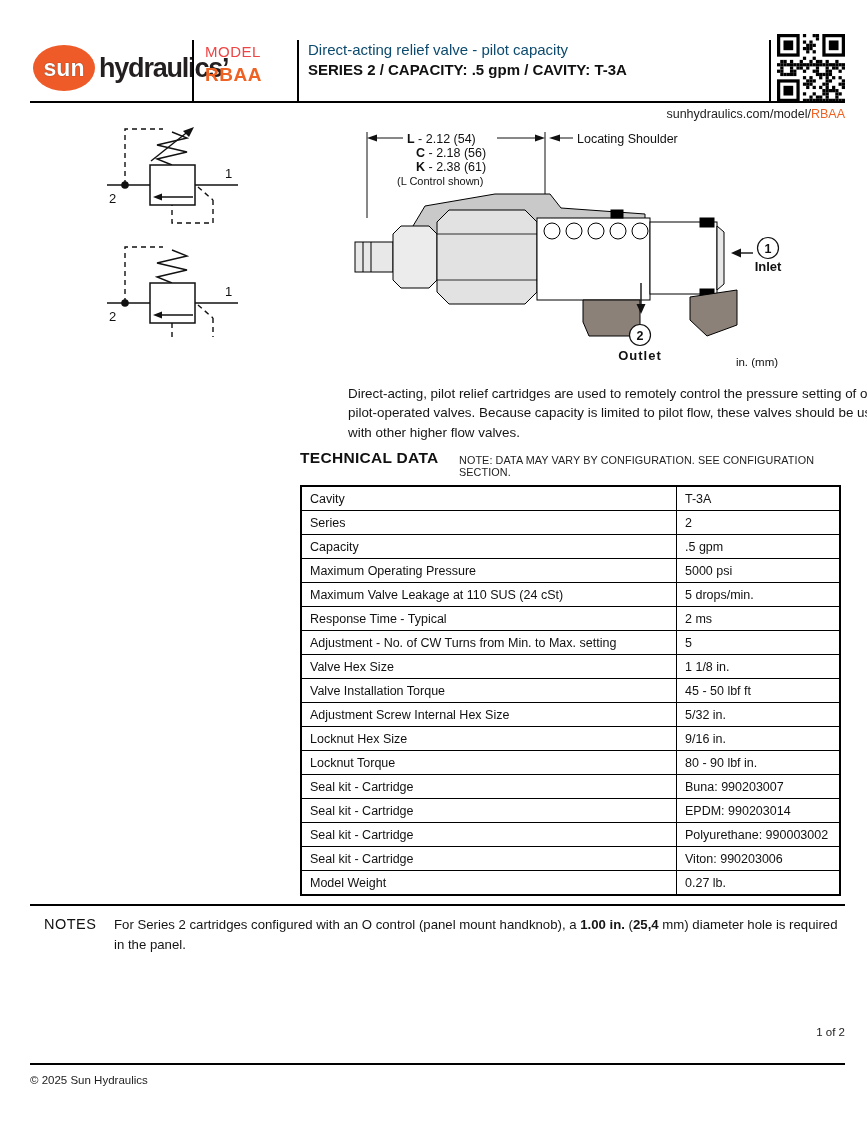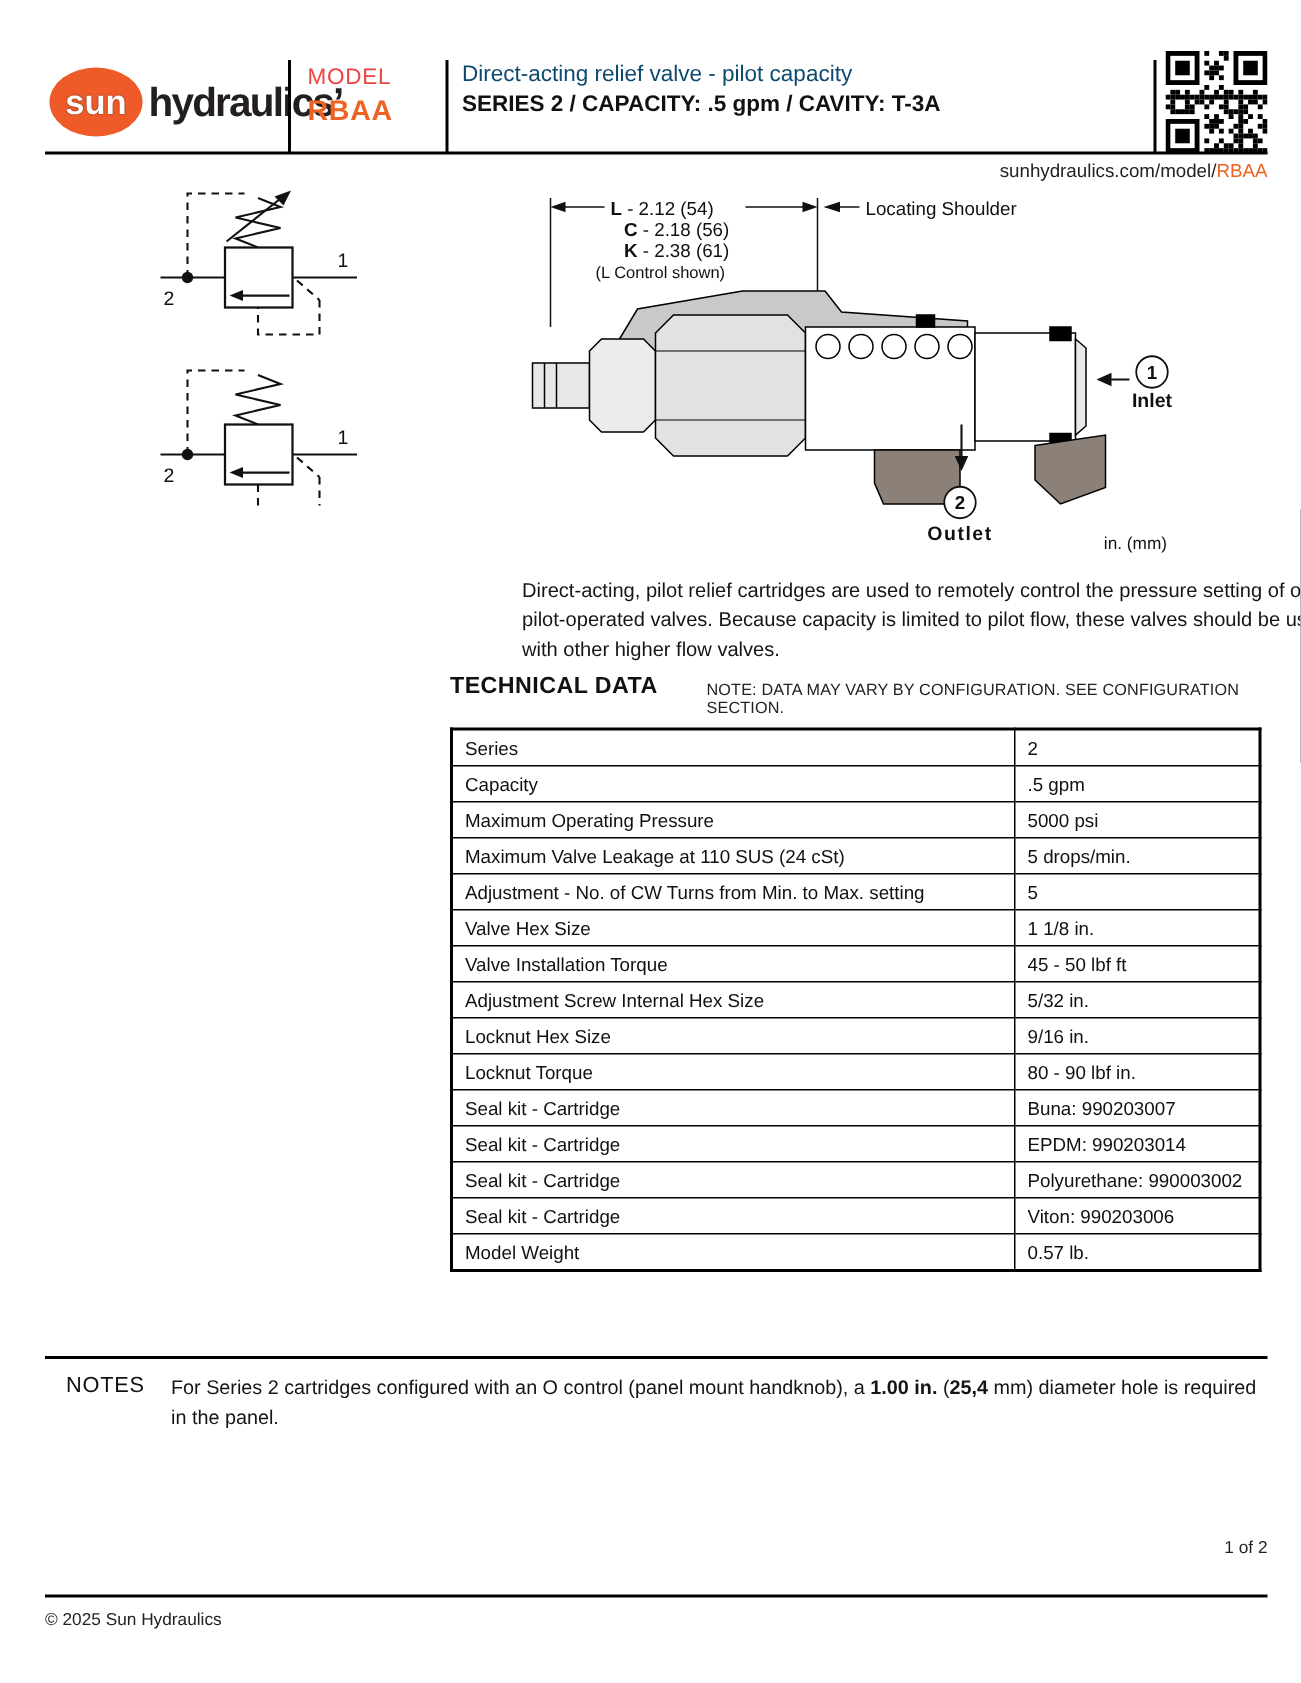--- a/index.html
+++ b/index.html
@@ -322,41 +322,49 @@
     <circle cx="423" cy="126" r="10.5" fill="#fff" stroke="#111" stroke-width="1.2"></circle>
     <text x="423" y="130.5" font-size="12.5" font-weight="bold" text-anchor="middle" fill="#111">1</text>
     <text x="423" y="149" font-size="13" font-weight="bold" text-anchor="middle" fill="#111">Inlet</text>
 
     <text x="412" y="244" font-size="11.5" text-anchor="middle" fill="#111">in. (mm)</text>
   </svg>
 
   <div id="desc" class="abs" style="left:300px;top:384px;margin-left:48px;">Direct-acting, pilot relief cartridges are used to remotely control the pressure setting of other pilot-operated valves. Because capacity is limited to pilot flow, these valves should be used with other higher flow valves.</div>
 
   <div id="tech-heading" class="abs" style="left:300px;top:449px;">TECHNICAL DATA</div>
-  <div id="tech-note" class="abs" style="left:471px;top:454px;">NOTE: DATA MAY VARY BY CONFIGURATION. SEE CONFIGURATION SECTION.</div>
+  <div id="tech-note" class="abs" style="left:459px;top:454px;">NOTE: DATA MAY VARY BY CONFIGURATION. SEE CONFIGURATION SECTION.</div>
 
   <table class="tech abs" style="left:300px;top:485px;">
     <tbody>
         <tr>
+          <td class="c1">Cavity</td>
+          <td>T-3A</td>
+        </tr>
+        <tr>
           <td class="c1">Series</td>
           <td>2</td>
         </tr>
         <tr>
           <td class="c1">Capacity</td>
           <td>.5 gpm</td>
         </tr>
         <tr>
           <td class="c1">Maximum Operating Pressure</td>
           <td>5000 psi</td>
         </tr>
         <tr>
           <td class="c1">Maximum Valve Leakage at 110 SUS (24 cSt)</td>
           <td>5 drops/min.</td>
         </tr>
         <tr>
+          <td class="c1">Response Time - Typical</td>
+          <td>2 ms</td>
+        </tr>
+        <tr>
           <td class="c1">Adjustment - No. of CW Turns from Min. to Max. setting</td>
           <td>5</td>
         </tr>
         <tr>
           <td class="c1">Valve Hex Size</td>
           <td>1 1/8 in.</td>
         </tr>
         <tr>
           <td class="c1">Valve Installation Torque</td>
           <td>45 - 50 lbf ft</td>
@@ -384,21 +392,21 @@
         <tr>
           <td class="c1">Seal kit - Cartridge</td>
           <td>Polyurethane: 990003002</td>
         </tr>
         <tr>
           <td class="c1">Seal kit - Cartridge</td>
           <td>Viton: 990203006</td>
         </tr>
         <tr>
           <td class="c1">Model Weight</td>
-          <td>0.57 lb.</td>
+          <td>0.27 lb.</td>
         </tr>
       </tbody>
   </table>
 
   <div class="abs hairline" style="left:30px;top:904px;width:815px;height:1.5px;"></div>
   <div id="notes-heading" class="abs" style="left:44px;top:916px;">NOTES</div>
   <div id="notes-text" class="abs" style="left:114px;top:915px;"><span>For Series 2 cartridges configured with an O control (panel mount handknob), a </span><b>1.00 in.</b><span> (</span><b>25,4</b><span> mm) diameter hole is required in the panel.</span></div>
 
   <div class="abs hairline" style="left:30px;top:1063px;width:815px;height:1.5px;"></div>
   <div class="abs foot" style="left:30px;top:1074px;">© 2025 Sun Hydraulics</div>

